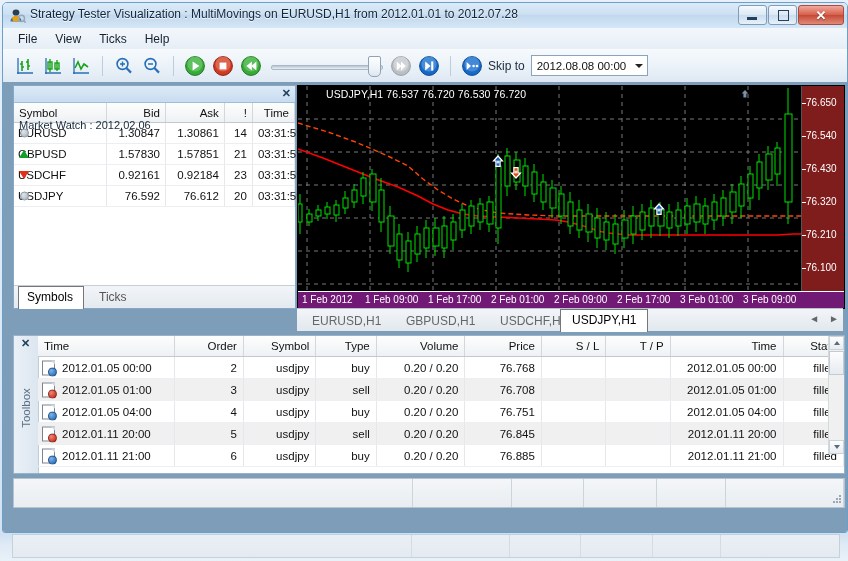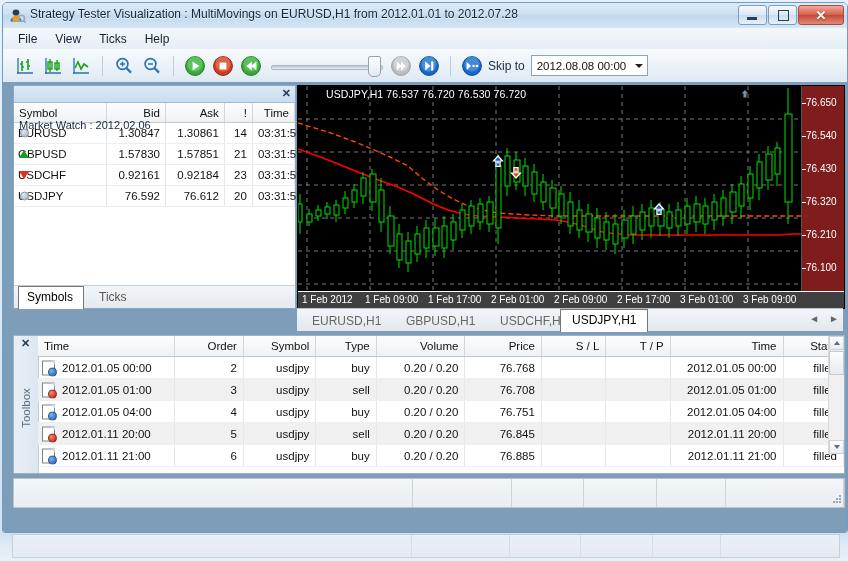--- a/index.html
+++ b/index.html
@@ -169,21 +169,21 @@
   }
   .priceaxis{
     position:absolute;right:0;top:0;width:42px;height:206px;background:#7f1d1d;
     border-left:1px solid #555;
   }
   .plabel{
     position:absolute;left:4px;font-size:10px;color:#fff;white-space:nowrap;
   }
   .ptick{position:absolute;left:0;width:4px;height:1px;background:#fff;}
   .timeaxis{
-    position:absolute;left:0;bottom:0;width:546px;height:16px;background:#404040;
+    position:absolute;left:0;bottom:0;width:546px;height:16px;background:#701a75;
     border-top:1px solid #fff;
     text-align:right;
   }
   .tlabel{position:absolute;top:2px;font-size:10px;color:#fff;white-space:nowrap;}
   
   .chart-tabs{
     position:absolute;left:294px;top:226px;width:546px;height:22px;
     background:linear-gradient(180deg,#f2f5f8,#e2e8ee);
     border-top:1px solid #b9c2ca;
   }

